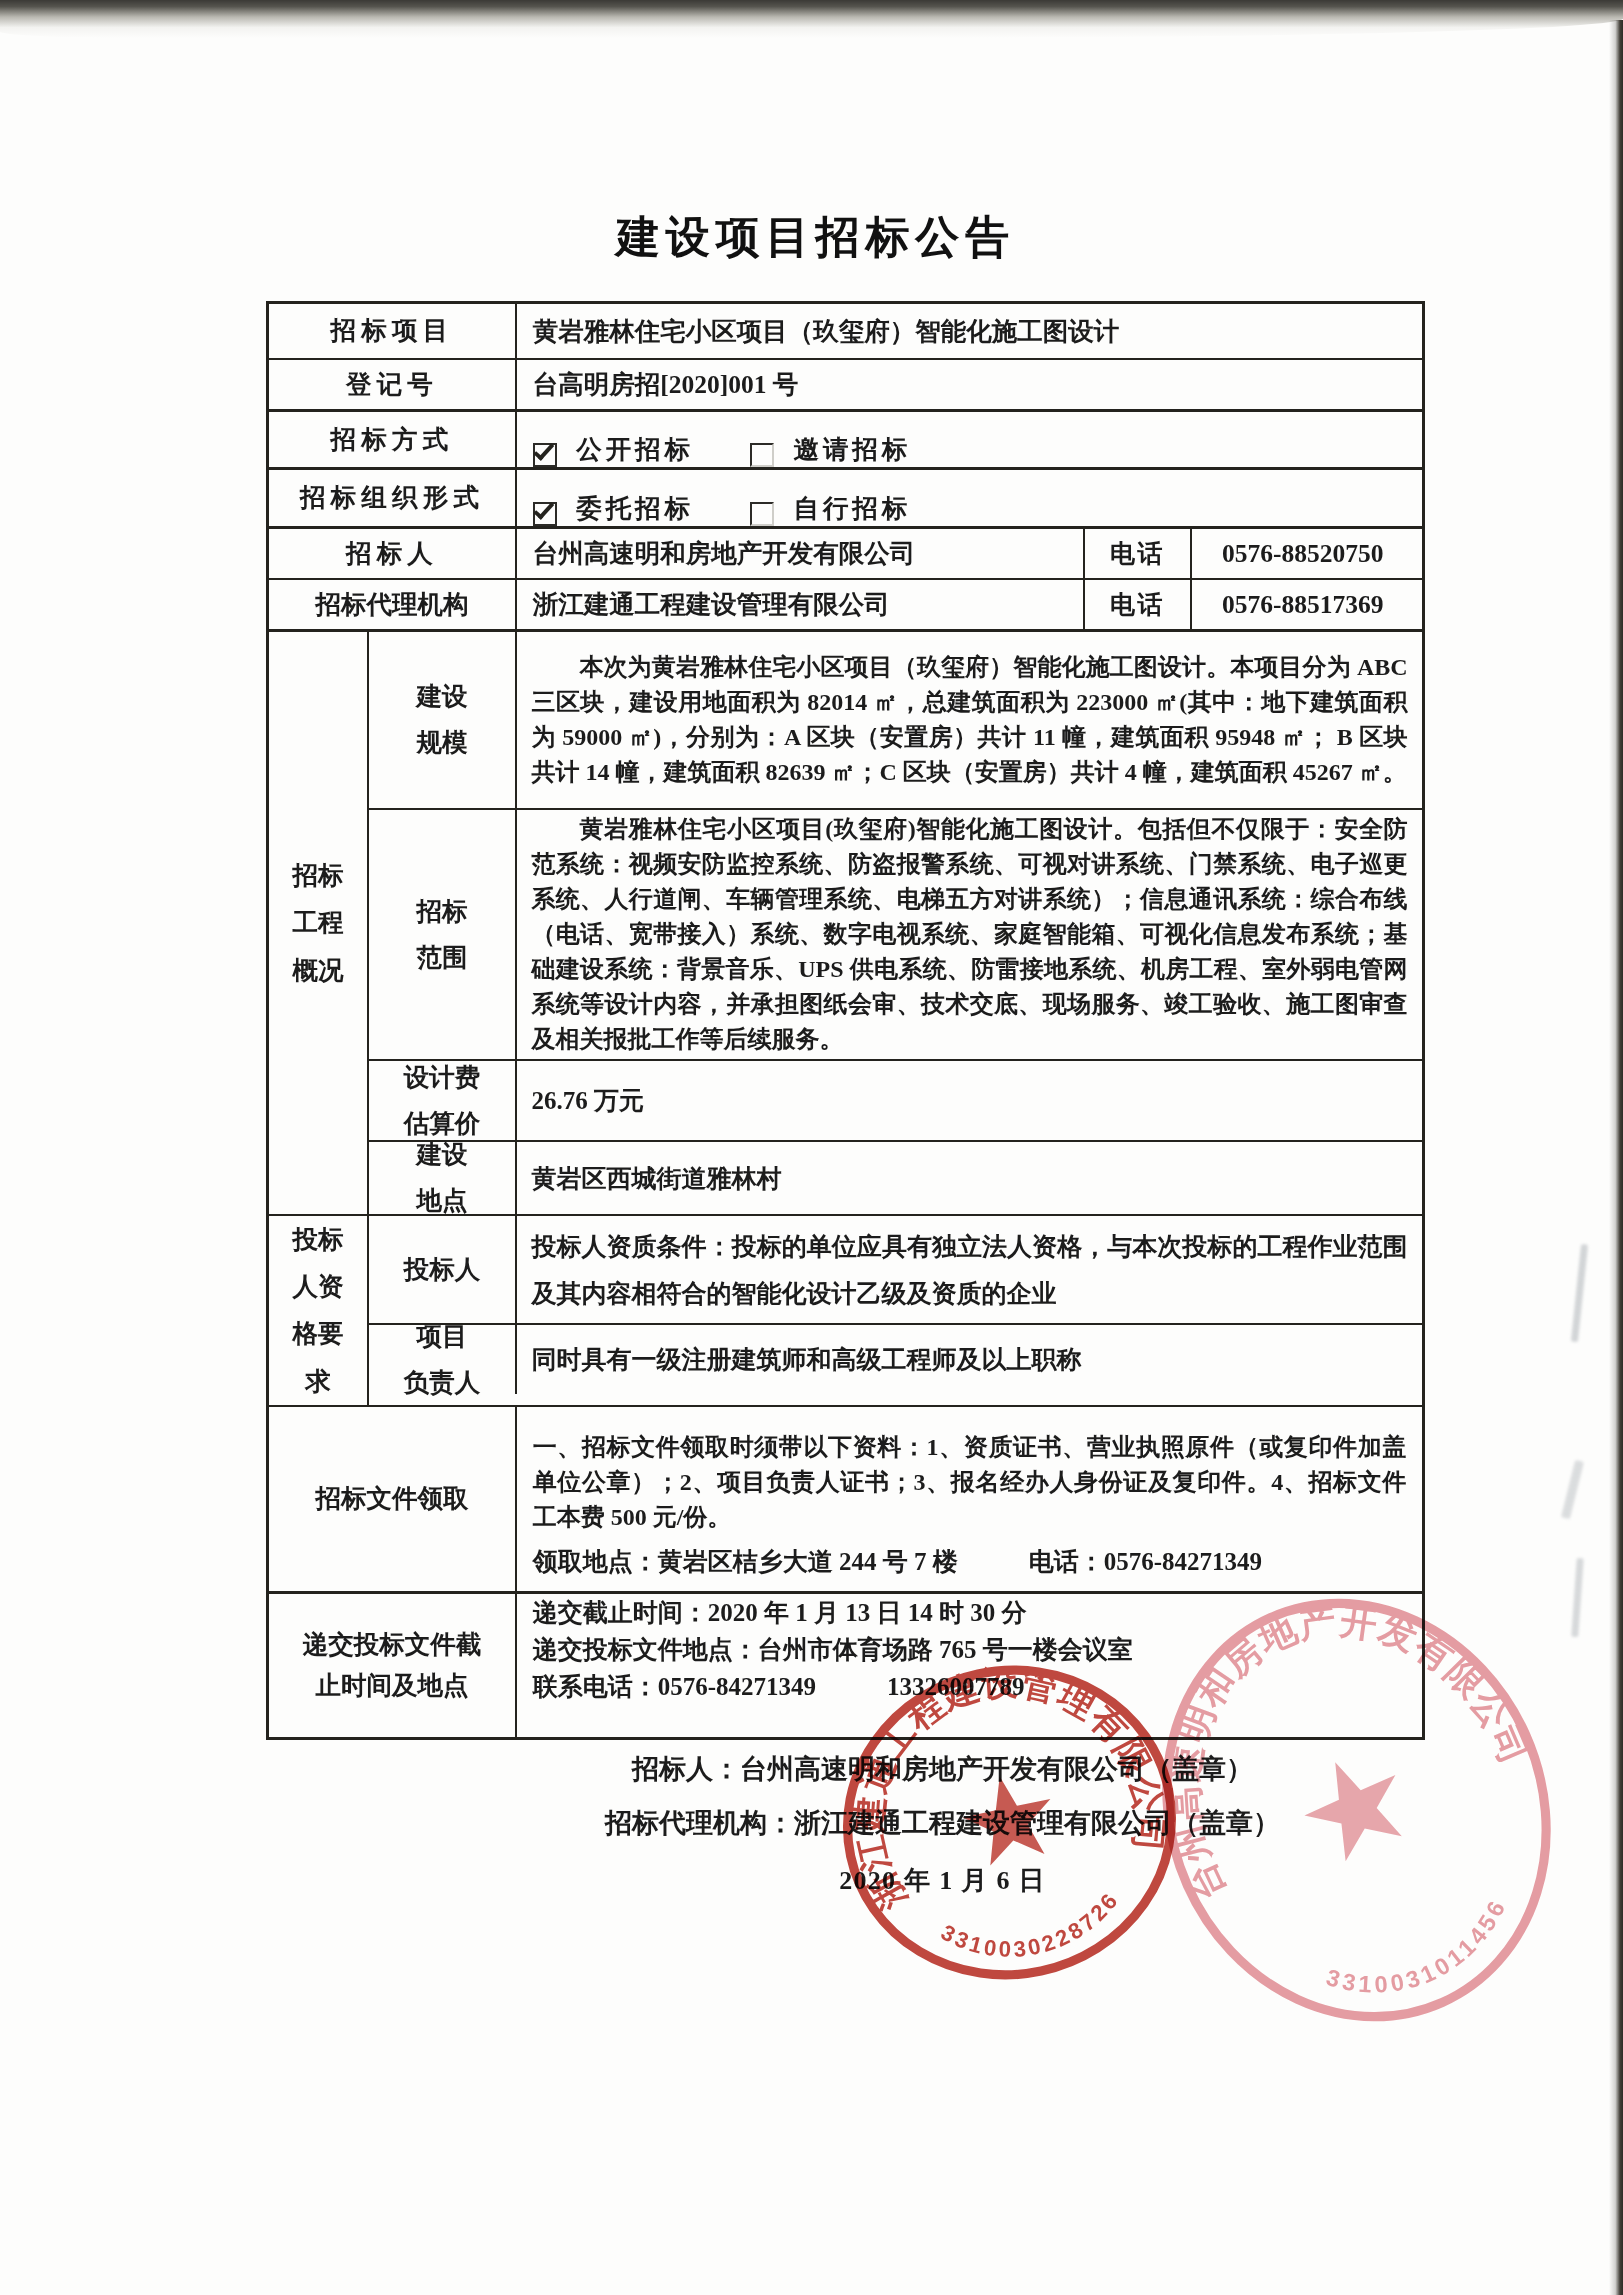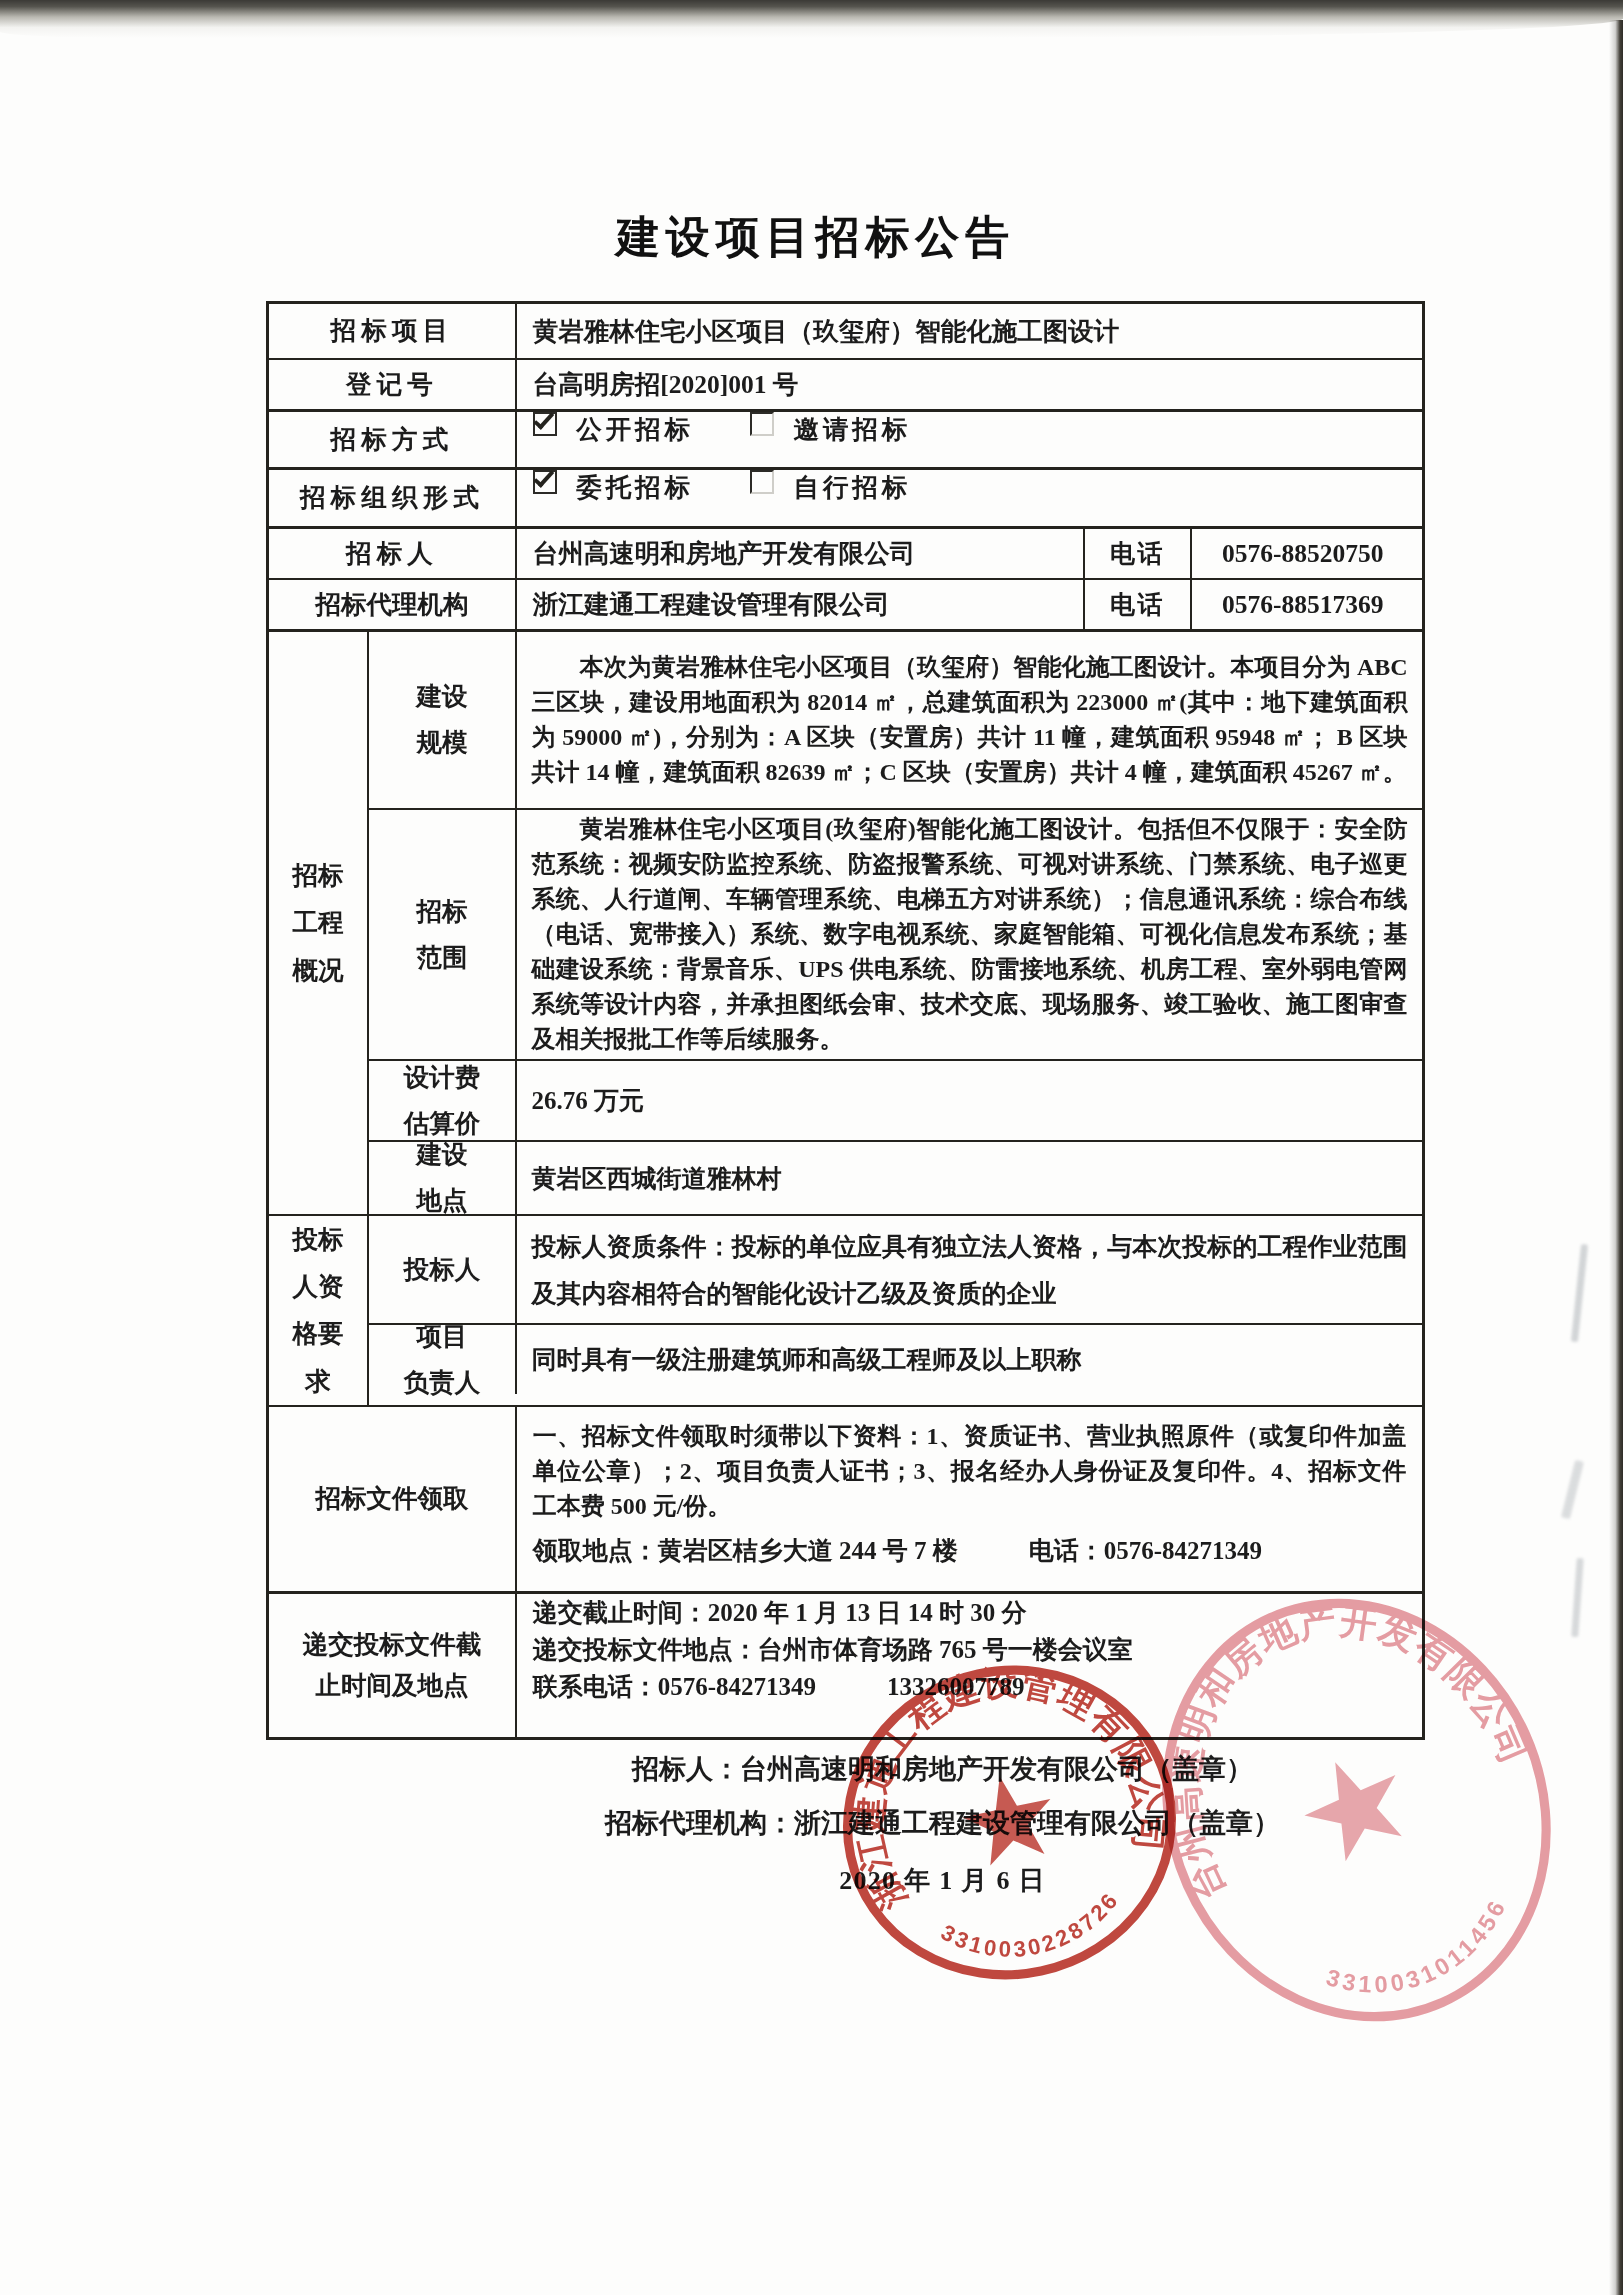--- a/index.html
+++ b/index.html
@@ -55,21 +55,21 @@
     font-size:25.5px; font-weight:700; padding:0 15.7px;
   }
   .tel-lab {
     width:109px; flex:none; border-left:2.6px solid #24231e; border-right:2.6px solid #24231e;
     display:flex; align-items:center; justify-content:center;
     font-size:25px; font-weight:700; letter-spacing:2.6px;
   }
   .tel-num { width:230px; flex:none; display:flex; align-items:center; padding-left:30px; font-size:25.5px; font-weight:700; }
 
   
-  .opts { display:flex; align-items:flex-start; }
+  .opts { display:flex; align-items:flex-end; }
   .cb { position:relative; width:24px; height:24px; flex:none; }
   .cb.on { border:2.6px solid #2c2b27; }
   .cb.on .tick {
     position:absolute; left:4.6px; top:-5.2px; width:9.8px; height:19.6px;
     border-right:4.6px solid #24231e; border-bottom:4.6px solid #24231e;
     transform: rotate(42deg);
   }
   .cb.off { border-top:2.6px solid #2c2b27; border-left:2.6px solid #2c2b27; border-right:2px solid #cfcec9; border-bottom:2px solid #cfcec9; }
   .opt-label { margin-left:19.6px; font-size:25.5px; font-weight:700; letter-spacing:3.9px; }
   .gap { width:56px; flex:none; }
@@ -229,21 +229,21 @@
 负责人</div>
           <div class="sr-val">
               <div class="line">同时具有一级注册建筑师和高级工程师及以上职称</div>
             </div>
         </div>
       </div>
     </div>
 
     <div class="r thick" style="height:187px">
       <div class="lab"><span>招标文件领取</span></div>
-      <div class="val" style="display:block; padding-top:12px;">
+      <div class="val" style="display:block; padding-top:23px;">
         <div class="para">一、招标文件领取时须带以下资料：1、资质证书、营业执照原件（或复印件加盖单位公章）；2、项目负责人证书；3、报名经办人身份证及复印件。4、招标文件工本费 500 元/份。</div>
         <div class="split" style="margin-top:7.9px;">
           <span class="line">领取地点：黄岩区桔乡大道 244 号 7 楼</span>
           <span class="line right">电话：0576-84271349</span>
         </div>
       </div>
     </div>
 
     <div class="r" style="height:143px">
       <div class="lab"><span>递交投标文件截

